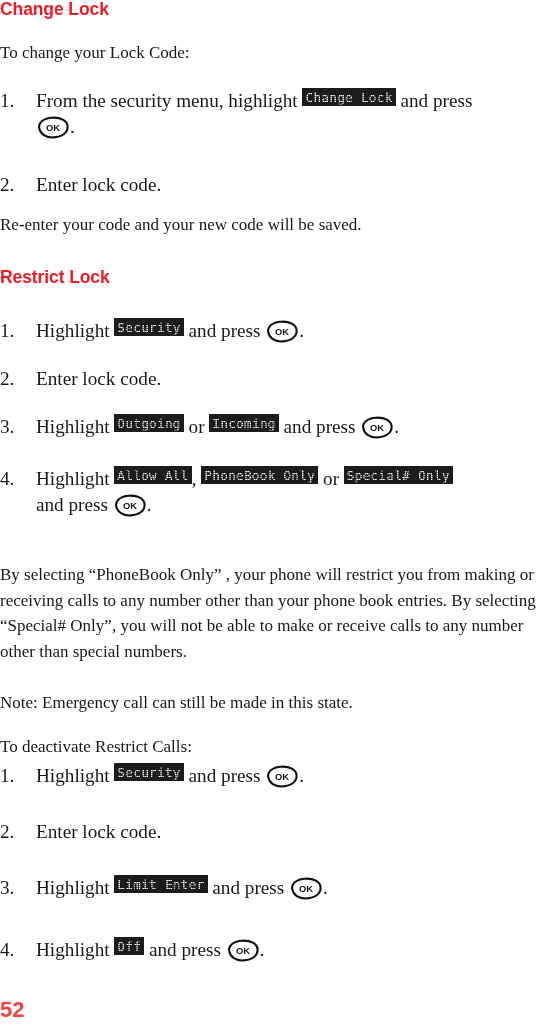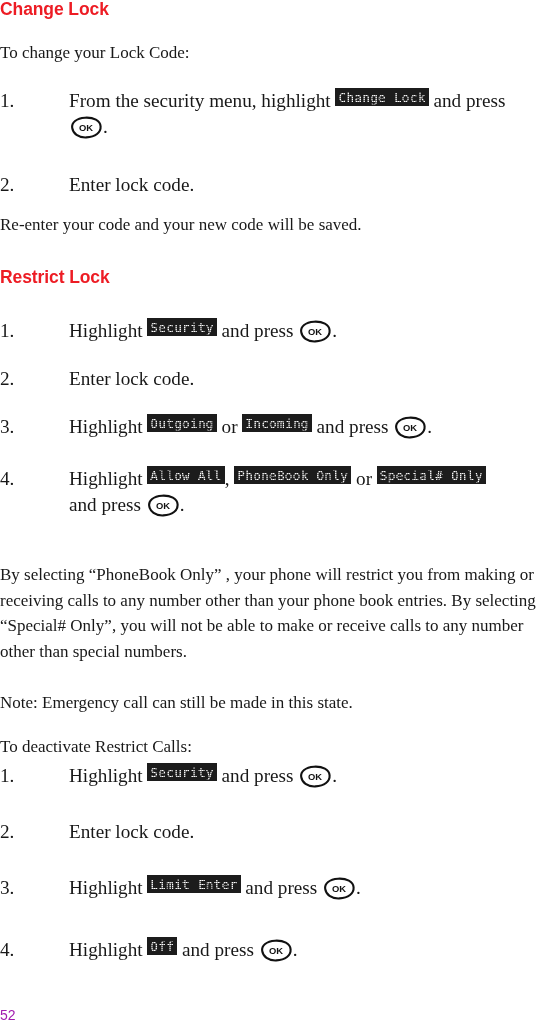--- a/index.html
+++ b/index.html
@@ -55,21 +55,21 @@
   }
   .step .num {
     position: absolute;
     left: 0;
     top: 0;
     width: 46px;
     font-size: 19.2px;
     line-height: 26px;
   }
   .step .step-body {
-    margin-left: 69px;
+    margin-left: 36px;
     display: block;
   }
 
   
   .lcd {
     display: inline-block;
     background: #1c1c1c;
     color: #ffffff;
     font-family: "DejaVu Sans Mono", "Liberation Mono", monospace;
     font-size: 12.5px;
@@ -104,22 +104,23 @@
     position: relative;
   }
   .okkey svg { display: block; }
 
   
   .page-number {
     position: absolute;
     left: 0;
     bottom: 8px;
     font-family: "Liberation Sans", "DejaVu Sans", sans-serif;
-    font-size: 14px;
-    color: #a21caf;
+    font-size: 22px;
+    color: #ef4444;
+    font-weight: bold;
   }
 </style>
 </head>
 <body>
 
 <div class="page">
 
   <h2 class="section-heading" style="position:absolute; left:0px; top:0px;">Change Lock</h2>
 
   <p class="body-text" style="position:absolute; left:0px; top:40px; width:546px;">To change your Lock Code:</p>

